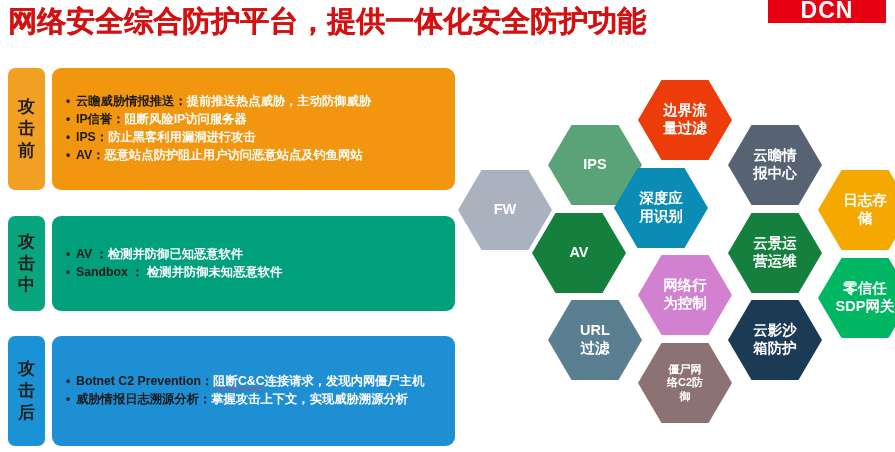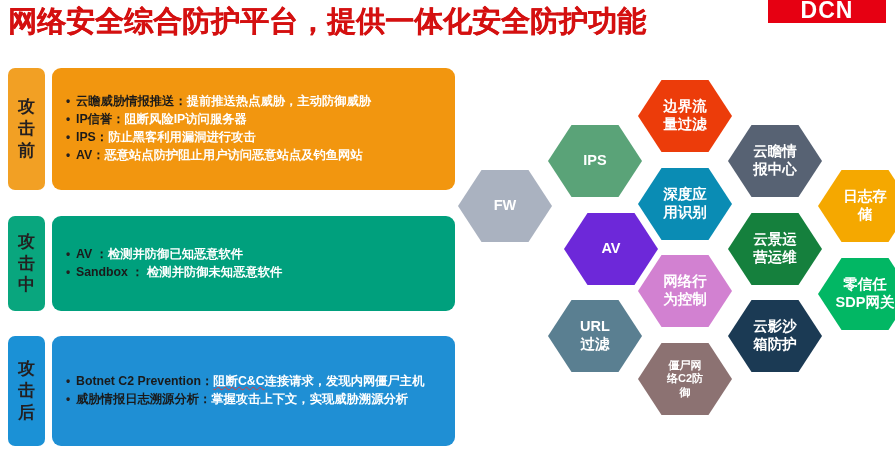--- a/index.html
+++ b/index.html
@@ -77,21 +77,21 @@
   #stage2-tab{top:216px;height:95px;background:#09a67e;}
   #stage2-body{top:216px;height:95px;width:403px;background:#00a07d;}
   
   #stage3-tab{top:336px;height:110px;background:#1b91d6;}
   #stage3-body{top:336px;height:110px;width:403px;background:#1f8fd4;}
 
   
   #hex-cluster{position:absolute;left:0;top:0;width:895px;height:452px;pointer-events:none;}
   .hex{
     position:absolute;
-    width:94px;height:72px;
+    width:94px;height:80px;
     clip-path:polygon(25% 0%,75% 0%,100% 50%,75% 100%,25% 100%,0% 50%);
     display:flex;flex-direction:column;
     align-items:center;justify-content:center;
     color:#ffffff;font-weight:bold;
     font-size:14.5px;line-height:1.22;
     text-align:center;
     pointer-events:auto;
   }
   .hex span{display:block;white-space:nowrap;}
 </style>
@@ -177,32 +177,32 @@
   </div>
 </div>
 
 <div id="hex-cluster">
     <div class="hex" style="left: 458px; top: 170px; background: rgb(170, 178, 192);">
       <span>FW</span>
     </div>
     <div class="hex" style="left: 548px; top: 125px; background: rgb(90, 163, 120); text-align: right;">
       <span>IPS</span>
     </div>
-    <div class="hex" style="left: 564px; top: 213px; background: #6d28d9;">
+    <div class="hex" style="left: 532px; top: 213px; background: #15803d;">
       <span>AV</span>
     </div>
     <div class="hex" style="left: 548px; top: 300px; background: rgb(90, 127, 145);">
       <span>URL</span>
       <span>过滤</span>
     </div>
     <div class="hex" style="left: 638px; top: 80px; background: rgb(236, 60, 10);">
       <span>边界流</span>
       <span>量过滤</span>
     </div>
-    <div class="hex" style="left: 638px; top: 168px; background: rgb(10, 140, 180);">
+    <div class="hex" style="left: 614px; top: 168px; background: rgb(10, 140, 180);">
       <span>深度应</span>
       <span>用识别</span>
     </div>
     <div class="hex" style="left: 638px; top: 255px; background: rgb(210, 129, 209);">
       <span>网络行</span>
       <span>为控制</span>
     </div>
     <div class="hex" style="left: 638px; top: 343px; background: rgb(140, 114, 114); font-size: 11px;">
       <span>僵尸网</span>
       <span>络C2防</span>

